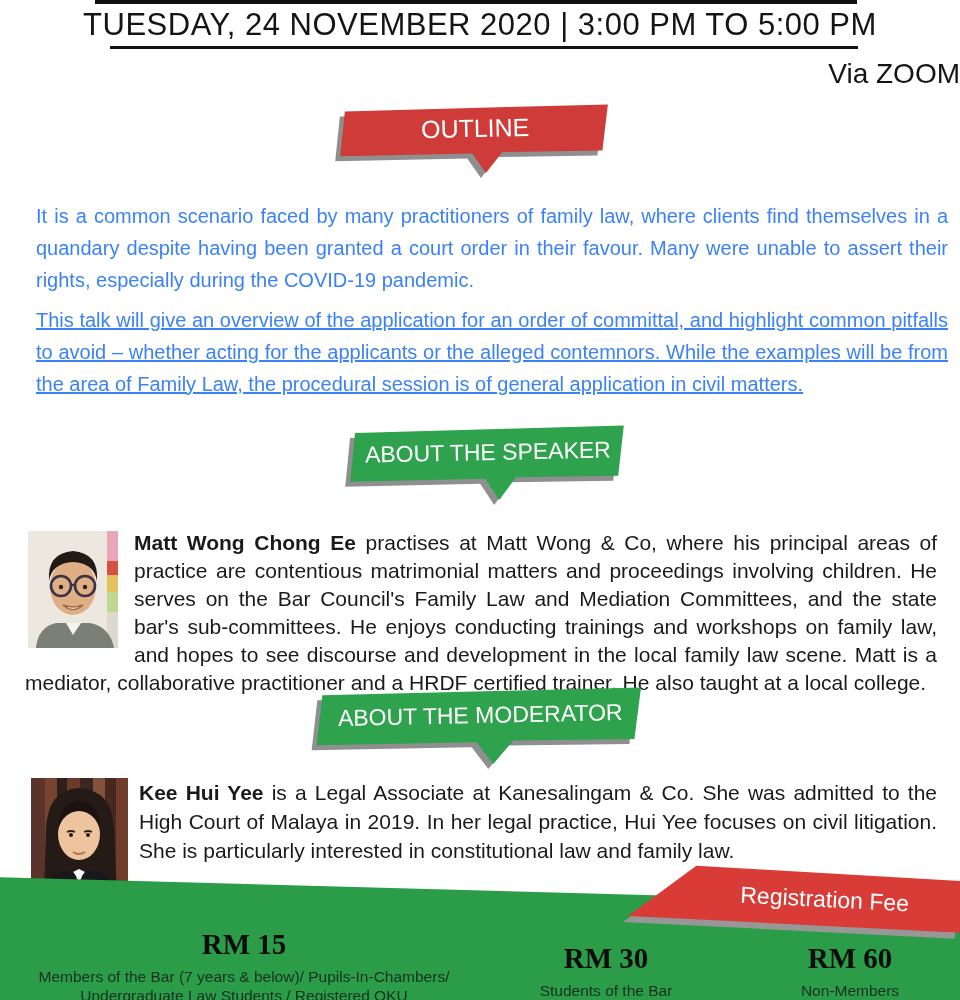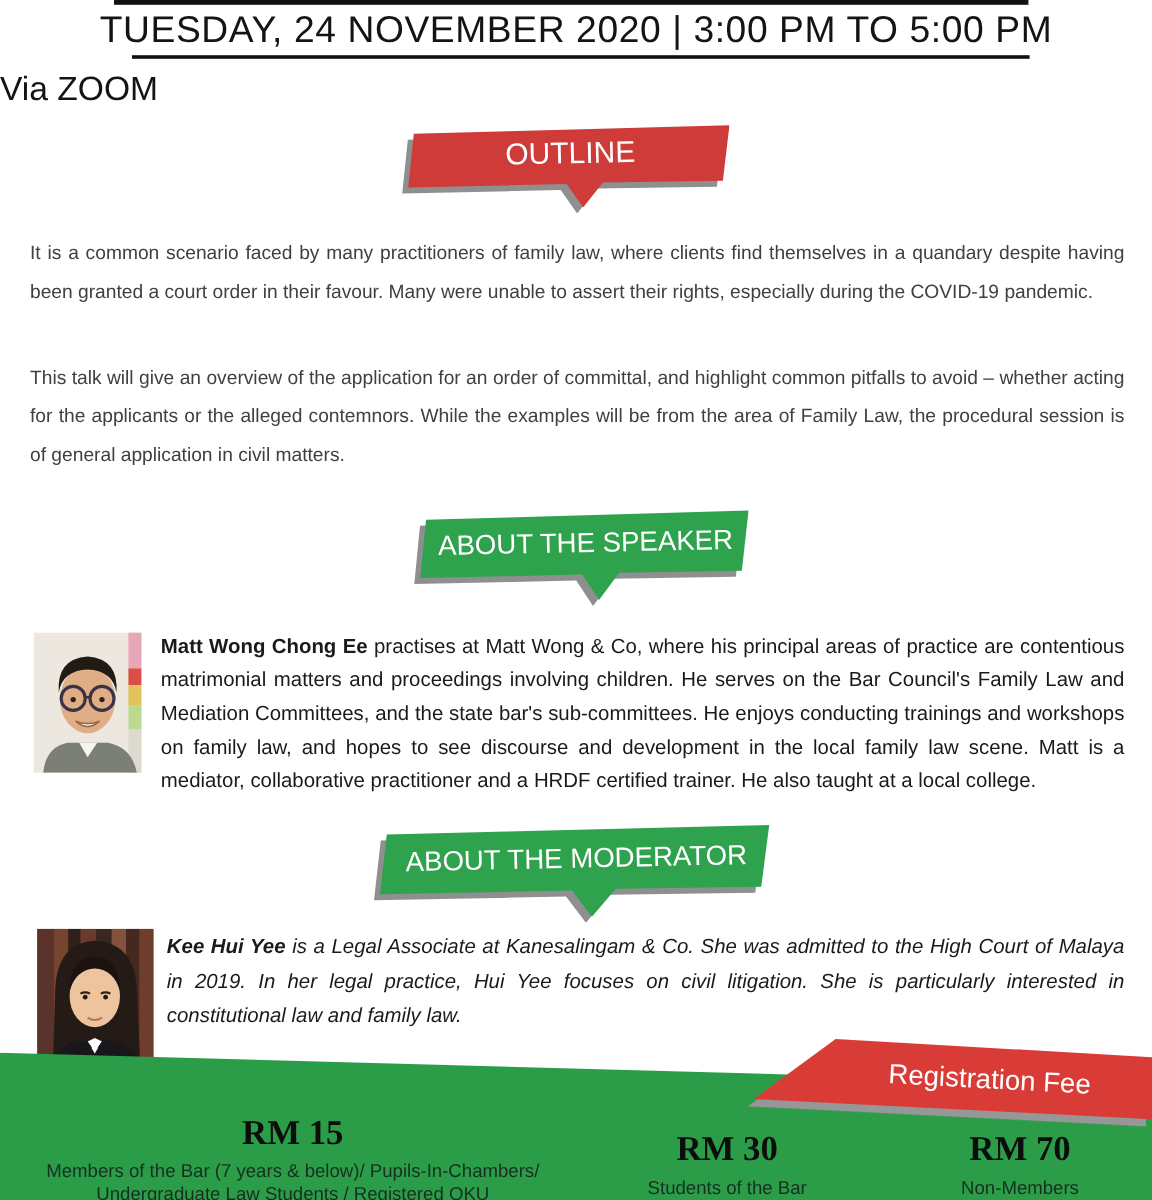--- a/index.html
+++ b/index.html
@@ -7,51 +7,51 @@
     position:relative;width:960px;height:1000px;background:#ffffff;overflow:hidden;
     font-family:"Liberation Sans", sans-serif;color:#1c1c1c;
   }
   
   .rule-top{position:absolute;left:95px;top:0;width:762px;height:4px;background:#111;}
   .title{
     position:absolute;left:0;top:7px;width:100%;text-align:center;
     font-size:31px;letter-spacing:.5px;color:#141414;white-space:nowrap;
   }
   .rule-mid{position:absolute;left:110px;top:46px;width:748px;height:3px;background:#111;}
-  .venue{position:absolute;left:0;top:58px;width:100%;text-align:left;font-size:28px;color:#141414;}
+  .venue{position:absolute;left:0;top:58px;width:100%;text-align:right;font-size:28px;color:#141414;}
   
   .ribbon-wrap{position:absolute;filter:drop-shadow(-5px 5px 0 #8f8f8f);}
   .ribbon{
     width:100%;height:100%;
     clip-path:polygon(2.5% 12%, 98.5% 2%, 96.5% 68%, 60% 70%, 54% 100%, 49% 72%, 0.8% 76%);
     display:flex;align-items:center;justify-content:center;
     padding-bottom:20px;box-sizing:border-box;
   }
   .ribbon span{color:#ffffff;transform:rotate(-1.2deg);white-space:nowrap;}
   .ribbon.red{background:#ce3b39;}
   .ribbon.green{background:#2fa24e;}
   .outline-wrap{left:338px;top:103px;width:274px;height:70px;}
   .outline-wrap .ribbon span{font-size:25px;}
   .speaker-wrap{left:348px;top:424px;width:280px;height:76px;}
   .speaker-wrap .ribbon span{font-size:23px;}
   .moderator-wrap{left:314px;top:686px;width:332px;height:78px;}
   .moderator-wrap .ribbon span{font-size:23px;}
   
   .para{
-    position:absolute;left:25px;width:912px;
-    font-size:16px;line-height:32px;text-align:justify;color:#404040;
+    position:absolute;left:36px;width:912px;
+    font-size:20px;line-height:32px;text-align:justify;color:#3b82f6;
   }
-  .p1{top:180px;} .p2{top:284px;} .p3{top:380px;}
+  .p1{top:180px;} .p2{top:284px;text-decoration:underline;} .p3{top:380px;}
   .bio{
     position:absolute;left:25px;width:912px;
-    font-size:17px;line-height:28px;text-align:justify;color:#1a1a1a;
+    font-size:21px;line-height:28px;text-align:justify;color:#1a1a1a;
   }
   .bio b{font-weight:700;}
   .bio-speaker{top:508px;}
-  .bio-moderator{top:757px;line-height:29px;font-style:italic;}
+  .bio-moderator{top:757px;line-height:29px;}
   .photo{float:left;}
   .photo-speaker{width:90px;height:117px;margin:2px 16px 12px 3px;}
   .photo-moderator{width:97px;height:117px;margin:0 11px 10px 6px;}
   .photo svg{display:block;width:100%;height:100%;}
   
   .band{
     position:absolute;left:0;top:868px;width:960px;height:132px;background:#2b9d49;
     clip-path:polygon(0 7%, 100% 27%, 100% 100%, 0 100%);
   }
   .reg-wrap{position:absolute;left:622px;top:862px;width:338px;height:76px;filter:drop-shadow(-5px 6px 0 #979797);}
@@ -172,17 +172,17 @@
     <div class="fee-desc">
       <div>Members of the Bar (7 years &amp; below)/ Pupils-In-Chambers/</div>
       <div>Undergraduate Law Students / Registered OKU</div>
     </div>
   </div>
   <div class="fee fee-2">
     <div class="fee-amount">RM 30</div>
     <div class="fee-desc">Students of the Bar</div>
   </div>
   <div class="fee fee-3">
-    <div class="fee-amount">RM 70</div>
+    <div class="fee-amount">RM 60</div>
     <div class="fee-desc">Non-Members</div>
   </div>
 
 </div>
 
 </body></html>

